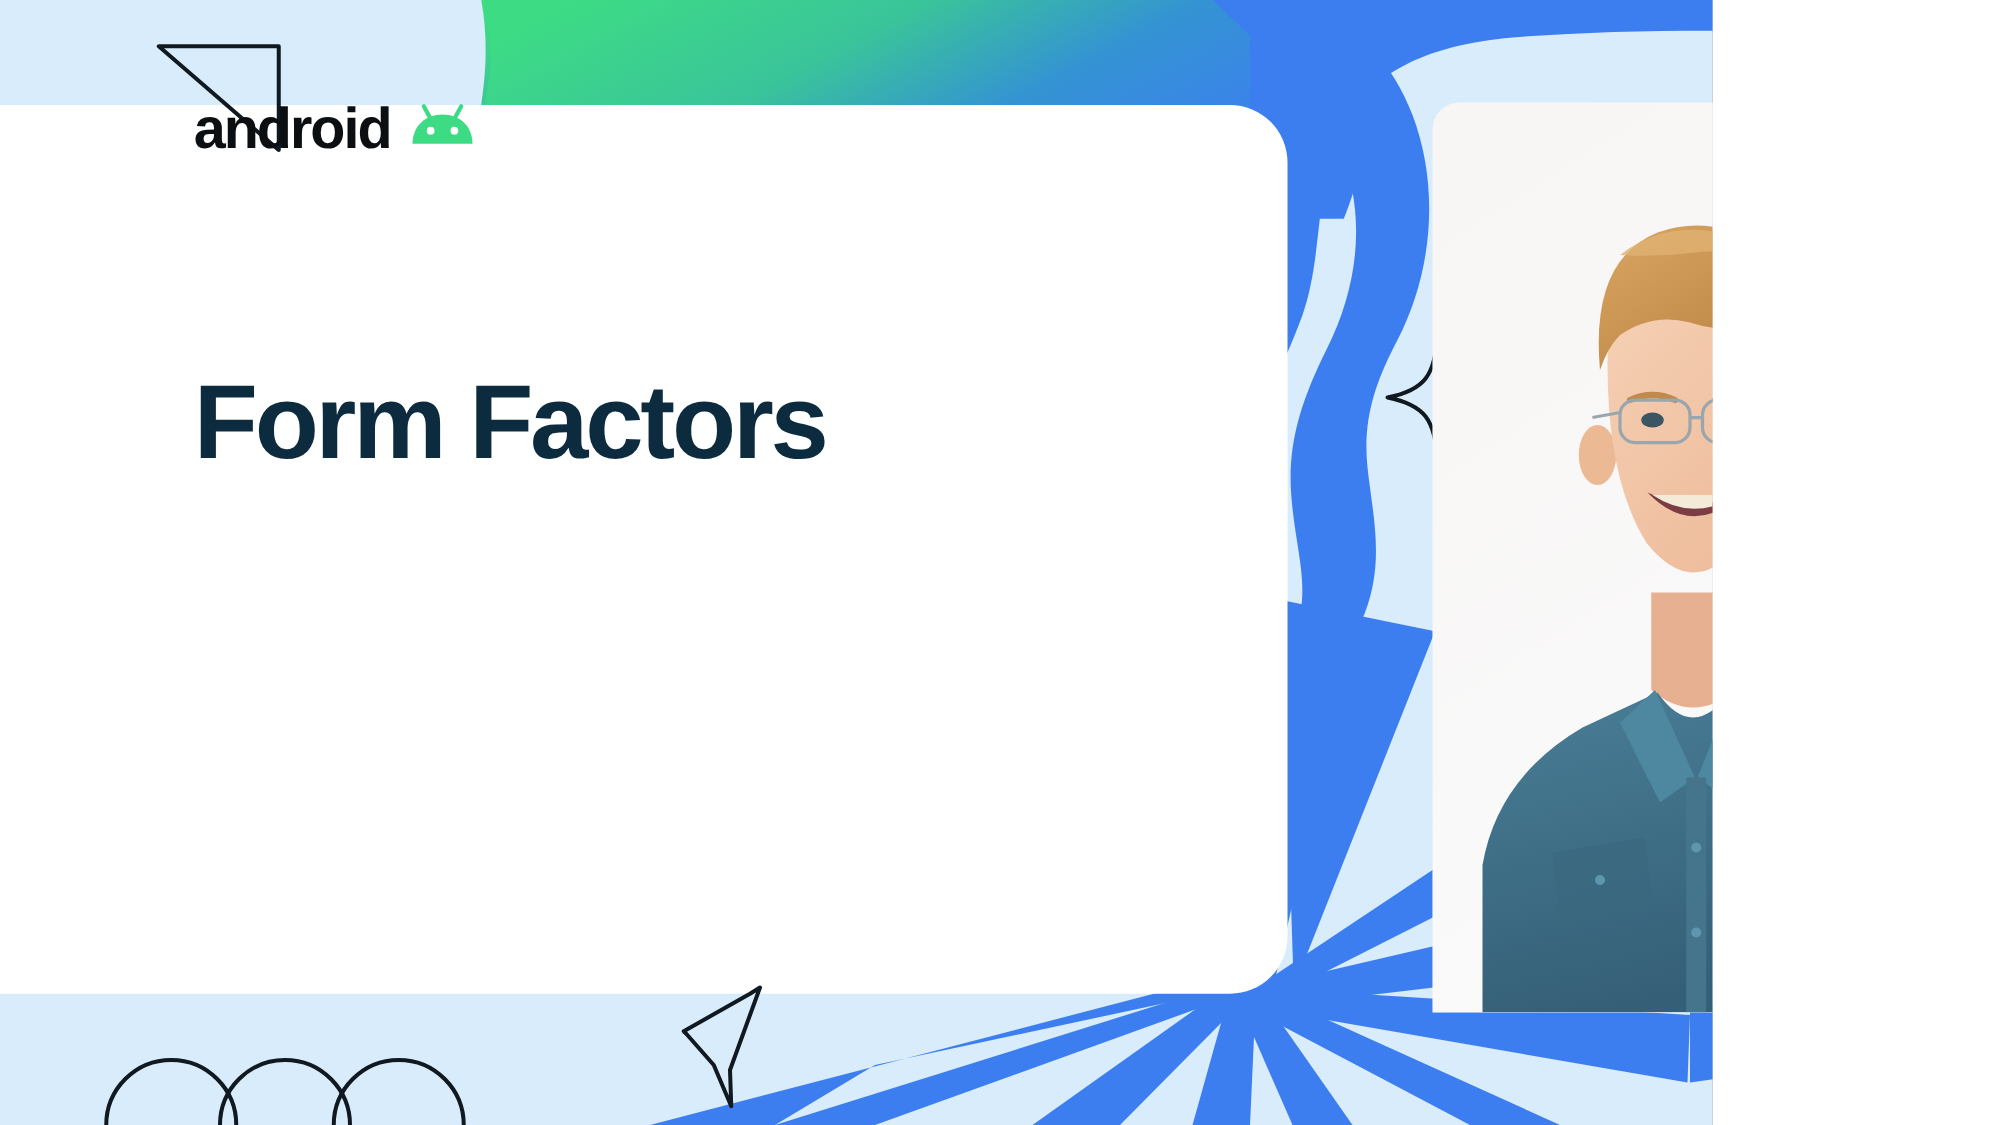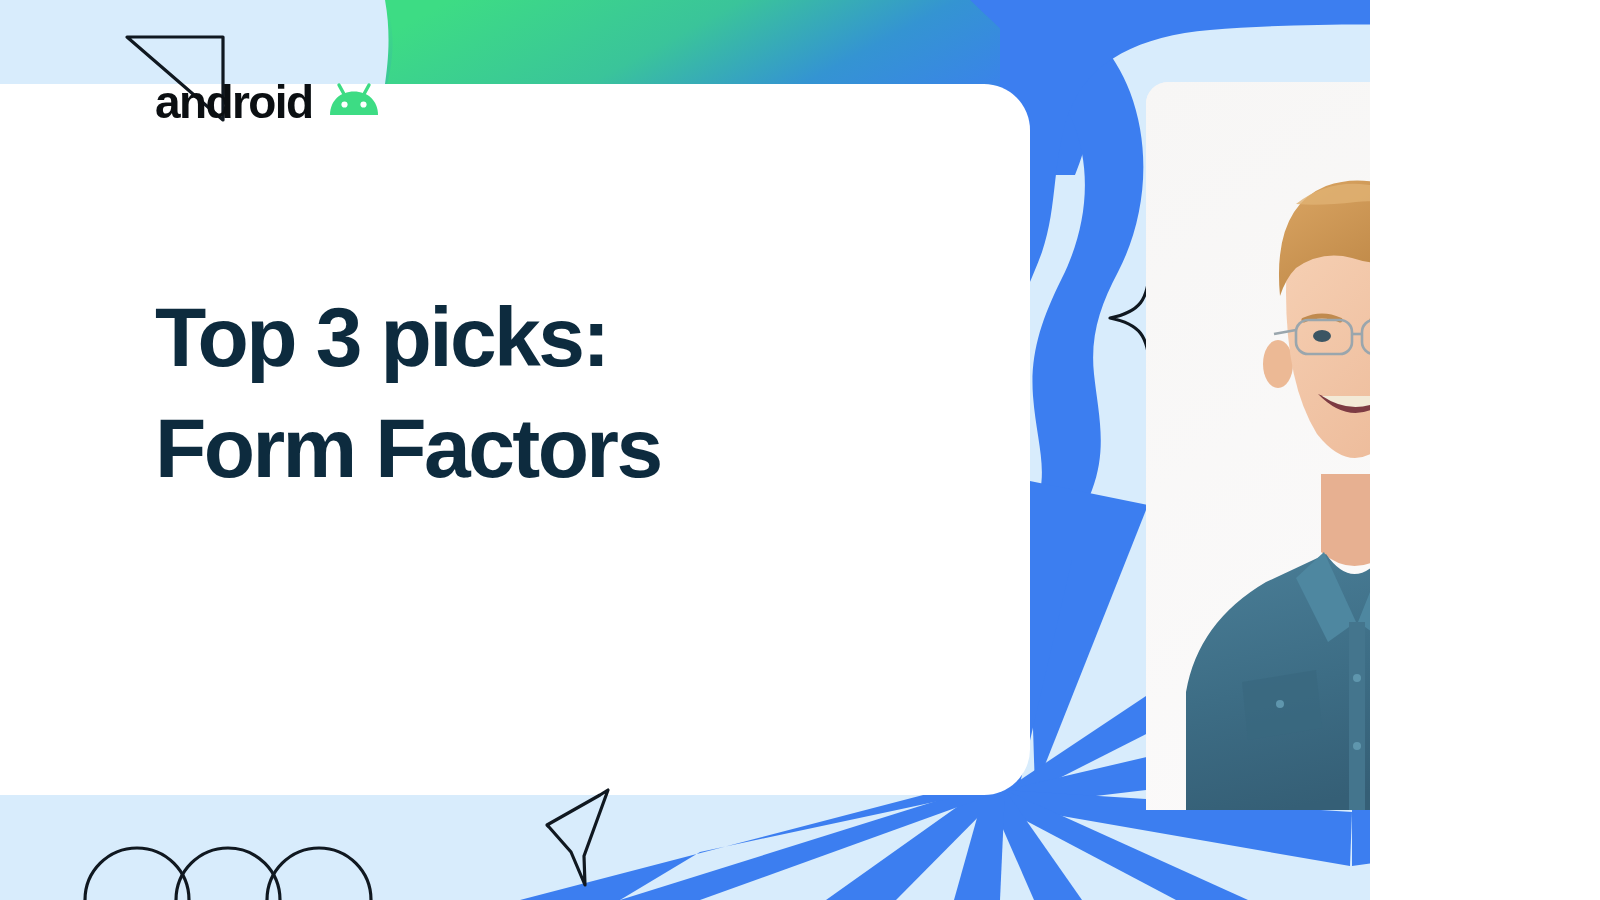--- a/index.html
+++ b/index.html
@@ -220,21 +220,20 @@
           </g>
           <path d="M 4 33 C 4 18.5, 14.5 9.5, 28 9.5 C 41.5 9.5, 52 18.5, 52 33 Z" fill="#3ddc84"></path>
           <circle cx="18.5" cy="22.5" r="3.1" fill="#ffffff"></circle>
           <circle cx="37.5" cy="22.5" r="3.1" fill="#ffffff"></circle>
         </svg>
       </span>
     </div>
   </div>
 
   <div id="headline">
-    <div class="headline-line">Top 3 picks:</div>
     <div class="headline-line">Form Factors</div>
   </div>
 
   <div id="presenter-photo" title="Smiling presenter wearing glasses and a denim shirt, holding up three fingers">
     <svg width="454" height="728" viewBox="0 0 454 728" xmlns="http://www.w3.org/2000/svg">
       <defs>
         <linearGradient id="photoBg" x1="0" y1="0" x2="0.4" y2="1">
           <stop offset="0%" stop-color="#f7f6f5"></stop>
           <stop offset="100%" stop-color="#fbfafa"></stop>
         </linearGradient>

